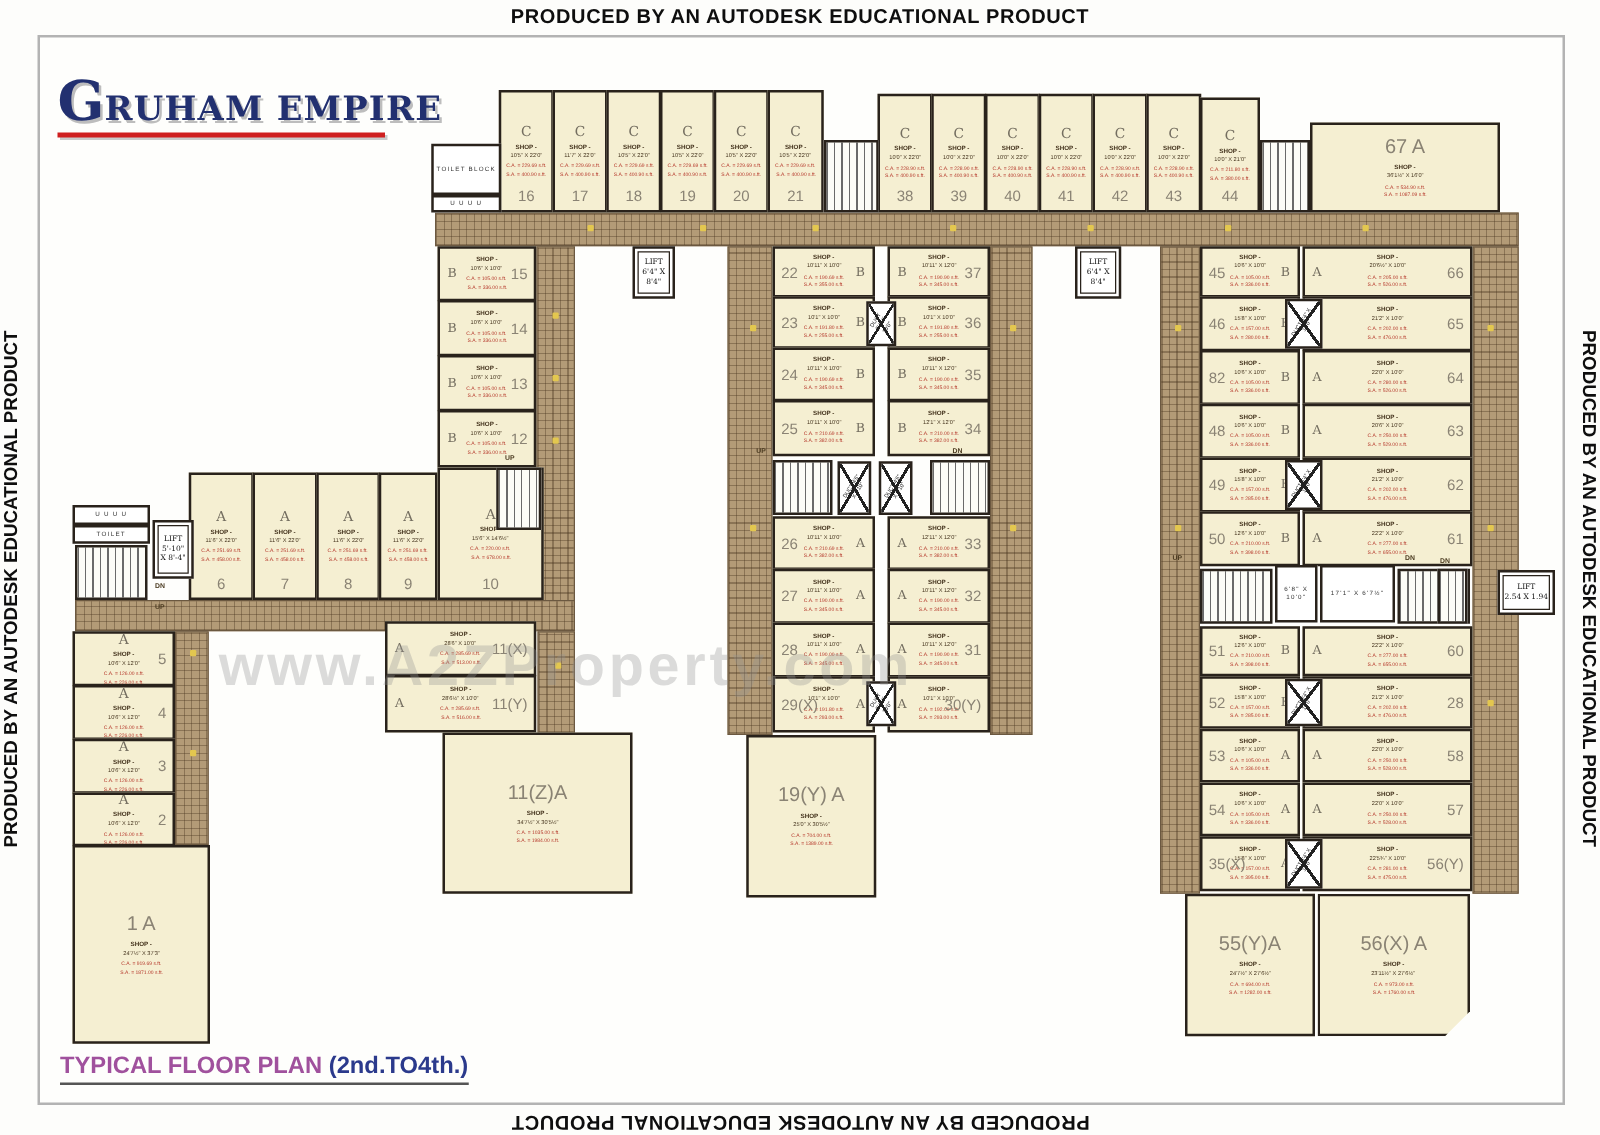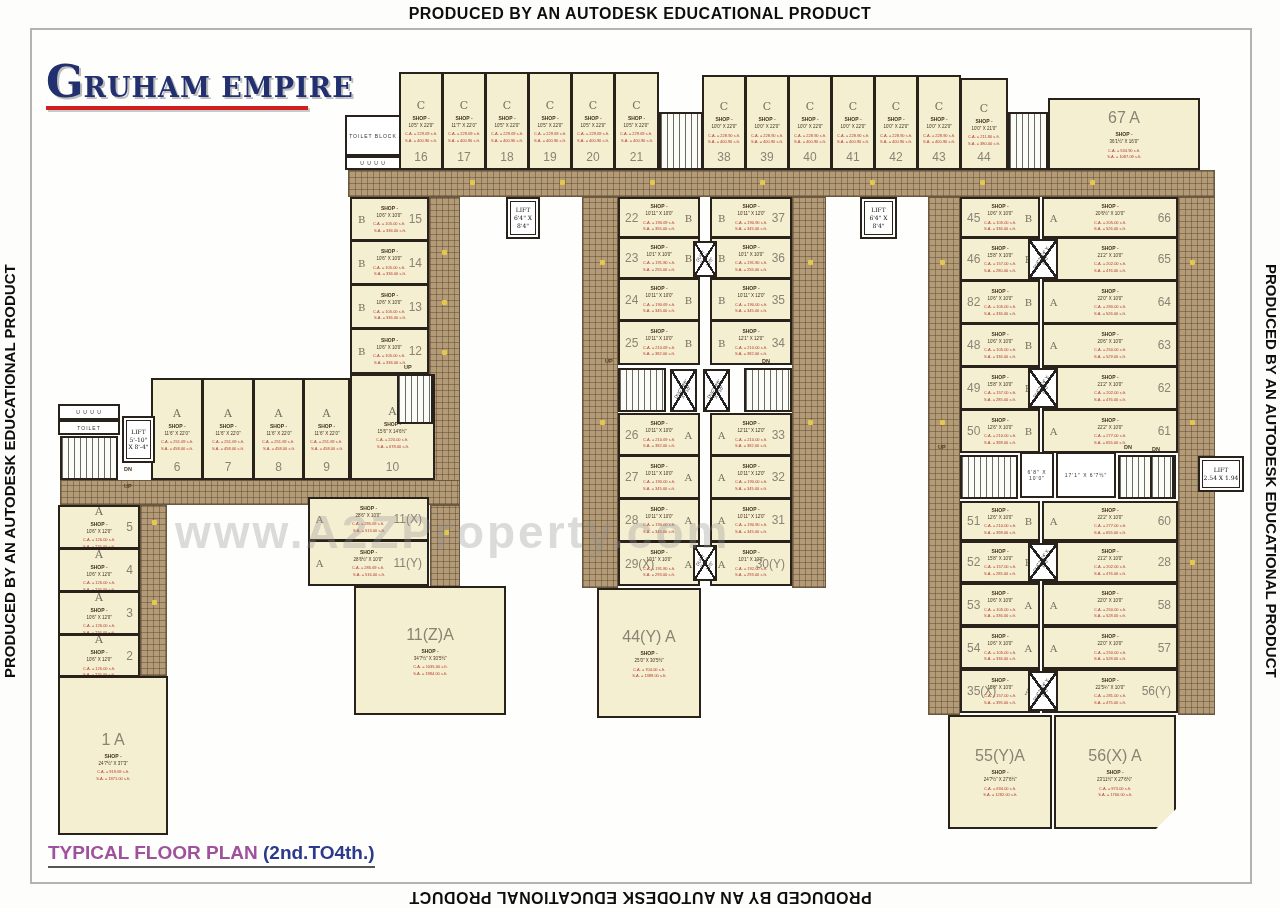--- a/index.html
+++ b/index.html
@@ -460,21 +460,21 @@
     </div>
     <div class="room " style="left: 710px; top: 541px; width: 82px; height: 45px;">
       <span class="letter lc">A</span>
       <span class="shoplbl">SHOP -</span>
       <span class="dims">10'1" X 10'0"</span>
       <span class="area ca">C.A. = 192.00 s.ft.</span>
       <span class="area sa">S.A. = 293.00 s.ft.</span>
       <span class="num rc">30(Y)</span>
     </div>
     <div class="room big" style="left: 597px; top: 588px; width: 104px; height: 130px;">
-      <span class="bignum">44(Y) A</span>
+      <span class="bignum">19(Y) A</span>
       <span class="shoplbl">SHOP -</span>
       <span class="dims">25'0" X 30'5½"</span>
       <span class="area ca">C.A. = 704.00 s.ft.</span>
       <span class="area sa">S.A. = 1389.00 s.ft.</span>
     </div>
     <div class="room " style="left: 960px; top: 197px; width: 80px; height: 41px;">
       <span class="letter rc">B</span>
       <span class="shoplbl">SHOP -</span>
       <span class="dims">10'6" X 10'0"</span>
       <span class="area ca">C.A. = 105.00 s.ft.</span>

